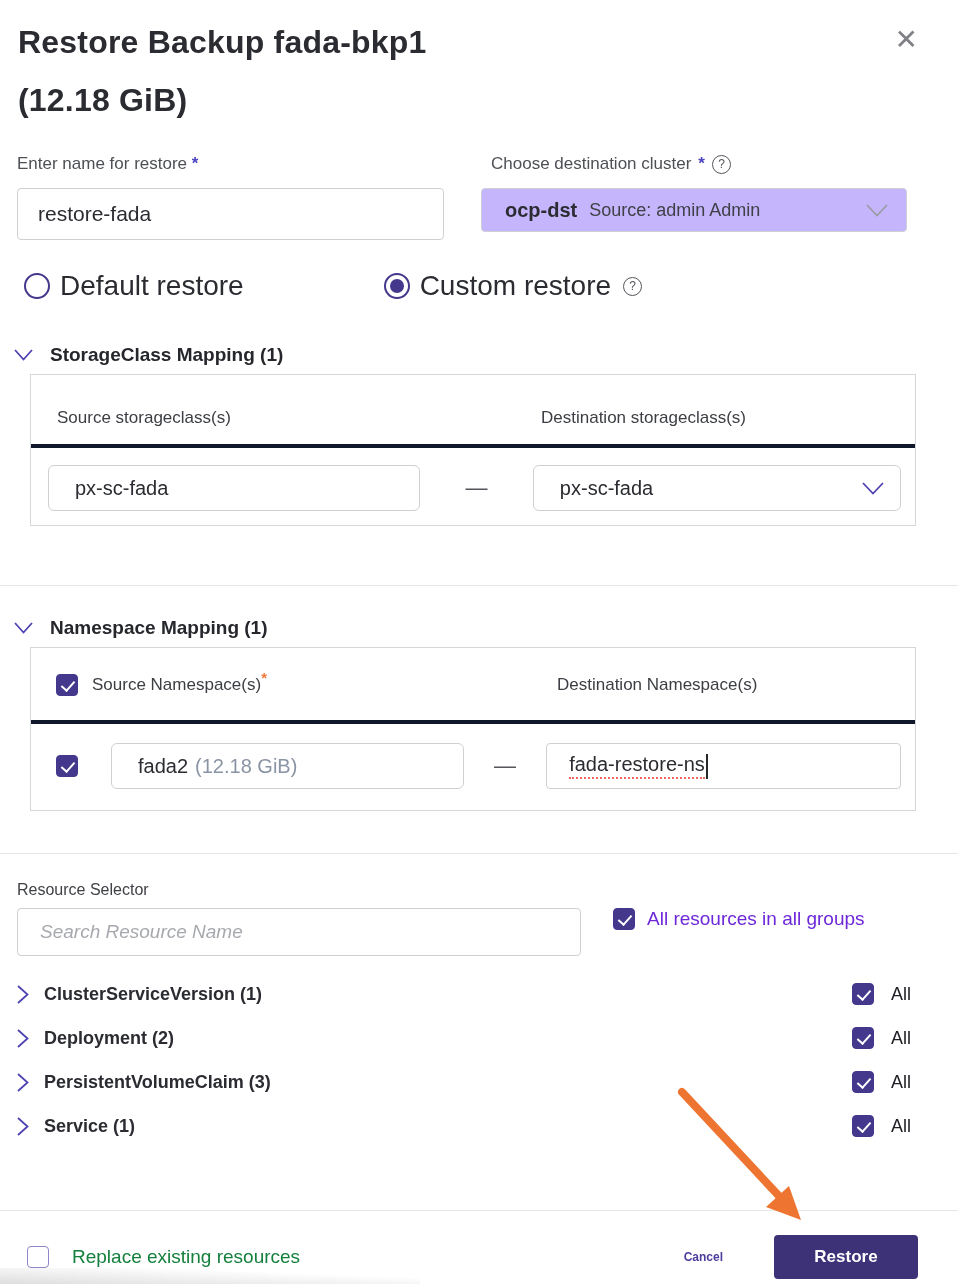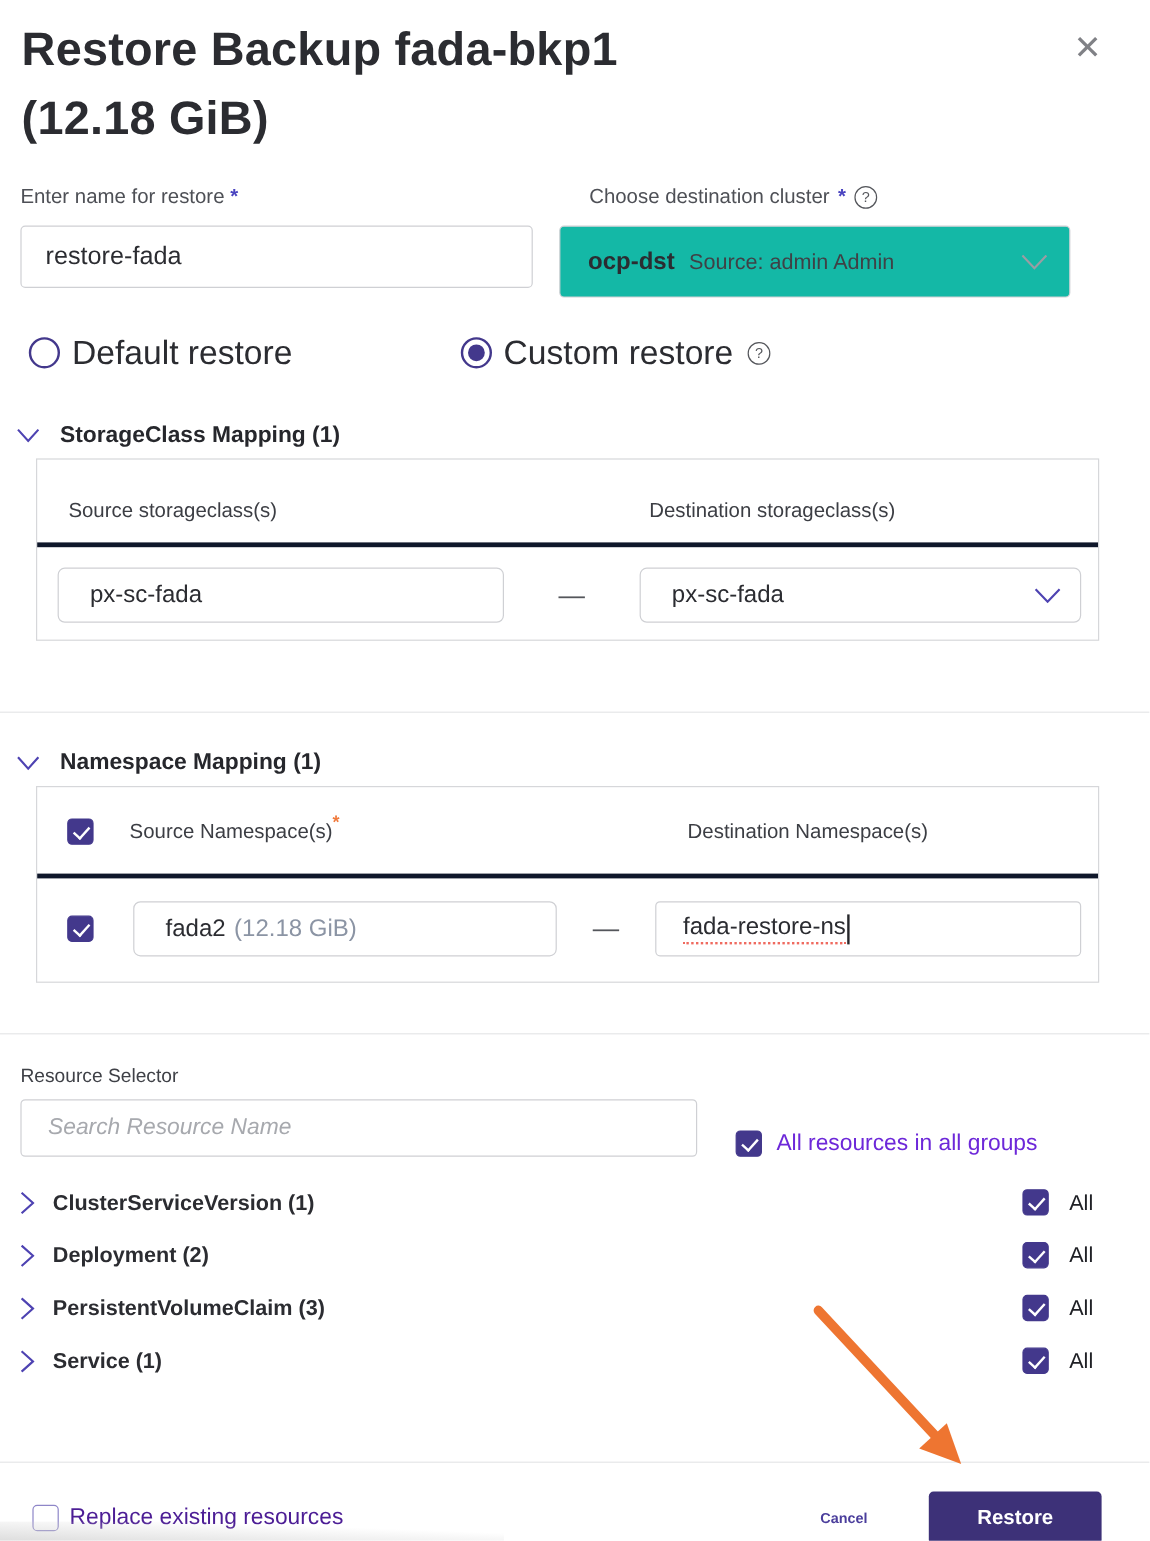--- a/index.html
+++ b/index.html
@@ -14,37 +14,37 @@
     --hr:#e5e6e8;
     --label:#4e5056;
     --text:#26272b;
   }
   *{box-sizing:border-box;margin:0;padding:0;}
   html,body{width:958px;height:1284px;overflow:hidden;background:#fff;
     font-family:"Liberation Sans", sans-serif;color:var(--text);}
   .modal{position:relative;width:958px;height:1284px;background:#fff;padding-top:22px;}
 
   
-  .title{margin-left:18px;font-size:39px;font-weight:bold;line-height:40px;color:#2b2c31;letter-spacing:.2px;}
+  .title{margin-left:18px;font-size:32px;font-weight:bold;line-height:40px;color:#2b2c31;letter-spacing:.2px;}
   .title2{margin-top:18px;}
   .close{position:absolute;top:26px;right:40px;font-size:28px;color:#808186;
     line-height:28px;cursor:pointer;font-weight:normal;}
 
   
   .labels-row{display:flex;margin:34px 0 0 17px;font-size:17px;color:var(--label);}
   .lbl-name{width:474px;}
   .lbl-cluster{display:flex;align-items:center;gap:7px;}
   .req-i{color:var(--req-indigo);font-weight:bold;}
   .help{display:inline-flex;align-items:center;justify-content:center;width:19px;height:19px;
     border:1.5px solid #54565b;border-radius:50%;font-size:12px;color:#54565b;flex:0 0 auto;}
   .inputs-row{display:flex;margin:14px 0 0 17px;}
   .txt-input{width:427px;height:52px;border:1px solid var(--border);border-radius:4px;
     font-size:21px;color:#2b2c31;padding:0 0 0 20px;font-family:"Liberation Sans",sans-serif;outline:none;background:#fff;}
-  .cluster-select{margin-left:22px;width:426px;height:60px;border:1px solid var(--border);border-radius:4px;
-    display:flex;align-items:center;padding:0 18px 0 23px;cursor:pointer;background:#14b8a6;}
+  .cluster-select{margin-left:37px;width:426px;height:44px;border:1px solid var(--border);border-radius:4px;
+    display:flex;align-items:center;padding:0 18px 0 23px;cursor:pointer;background:#c4b5fd;}
   .cluster-name{font-size:20px;font-weight:bold;color:#2b2c31;}
   .cluster-owner{font-size:18px;color:#3f4146;margin-left:12px;}
   .sel-caret{margin-left:auto;}
 
   
   .radio-row{display:flex;align-items:center;margin:30px 0 0 24px;}
   .radio-opt{display:flex;align-items:center;gap:10px;cursor:pointer;}
   .radio-opt2{margin-left:140px;}
   .radio{width:26px;height:26px;border:2px solid var(--primary);border-radius:50%;
     display:inline-flex;align-items:center;justify-content:center;flex:0 0 auto;background:#fff;}
@@ -74,53 +74,53 @@
   .sc-dst{width:369px;}
   .dd-val{font-size:20px;color:#2b2c31;}
   .dd .sel-caret{margin-left:auto;}
 
   .ns-head{padding:26px 0 24px 25px;}
   .checkbox{width:22px;height:22px;border-radius:4px;border:1.5px solid #8e86c8;
     position:relative;flex:0 0 auto;background:#fff;cursor:pointer;}
   .checkbox.ck{background:var(--primary);border-color:var(--primary);}
   .checkbox.ck::after{content:"";position:absolute;left:7px;top:3px;width:6px;height:11px;
     border:solid #fff;border-width:0 2.5px 2.5px 0;transform:rotate(42deg);}
-  .ns-head-src{width:465px;margin-left:30px;position:relative;}
+  .ns-head-src{width:465px;margin-left:14px;position:relative;}
   .sup-req{color:var(--req-orange);font-size:15px;font-weight:bold;vertical-align:top;position:relative;top:-6px;}
   .ns-row{display:flex;align-items:center;padding:19px 14px 21px 25px;}
   .ns-src{margin-left:33px;width:355px;display:flex;align-items:center;}
   .ns-src-name{}
   .ns-src-size{color:#8b94a4;margin-left:7px;}
   .ns-dash{width:83px;}
   .ns-dst{width:357px;border-radius:4px;}
   .misspell{border-bottom:2px dotted #ef6a5f;padding-bottom:1px;}
   .caret-bar{display:inline-block;width:2px;height:25px;background:#26272b;margin-left:1px;vertical-align:middle;}
 
   hr{border:none;border-top:1px solid var(--hr);}
   .hr1{margin-top:59px;}
   .hr2{margin-top:42px;}
   .hr3{margin-top:62px;}
 
   
   .rs-label{margin:27px 0 0 17px;font-size:16px;color:#3f4147;}
-  .rs-row{display:flex;align-items:flex-end;margin:9px 0 0 17px;}
+  .rs-row{display:flex;align-items:flex-start;margin:9px 0 0 17px;}
   .search-input{width:564px;height:48px;border:1px solid var(--border);border-radius:4px;
     font-size:19px;padding:0 0 0 22px;font-family:"Liberation Sans",sans-serif;outline:none;color:#2b2c31;}
   .search-input::placeholder{font-style:italic;color:#a7a9ae;}
   .all-groups{display:flex;align-items:center;margin-left:32px;gap:12px;cursor:pointer;}
   .all-groups-lbl{font-size:19px;color:#6d28d9;}
   .grp-list{margin-top:16px;}
   .grp-row{display:flex;align-items:center;height:44px;margin:0 41px 0 17px;}
   .grp-lbl{margin-left:15px;font-size:18px;font-weight:bold;color:#2b2c31;cursor:pointer;}
   .grp-spacer{flex:1;}
   .grp-all-lbl{margin-left:17px;font-size:18px;color:#202126;width:26px;}
 
   
   .footer-row{display:flex;align-items:center;margin:24px 40px 0 27px;}
-  .replace-lbl{margin-left:9px;font-size:19px;color:#4c1d95;}
+  .replace-lbl{margin-left:23px;font-size:19px;color:#15803d;}
   .spacer{flex:1;}
   .cancel-btn{font-size:12px;font-weight:bold;color:var(--cancel);cursor:pointer;background:none;border:none;
     font-family:"Liberation Sans",sans-serif;}
   .restore-btn{margin-left:51px;width:144px;height:44px;background:var(--button);color:#fff;
     font-size:17px;font-weight:bold;border:none;border-radius:4px;cursor:pointer;
     font-family:"Liberation Sans",sans-serif;}
 
   .arrow-svg{position:absolute;left:0;top:0;width:958px;height:1284px;pointer-events:none;}
   .corner-shade{position:absolute;left:0;bottom:0;width:420px;height:16px;
     background:linear-gradient(to top right,#cfcfcf,rgba(255,255,255,0) 70%);opacity:.7;pointer-events:none;}

